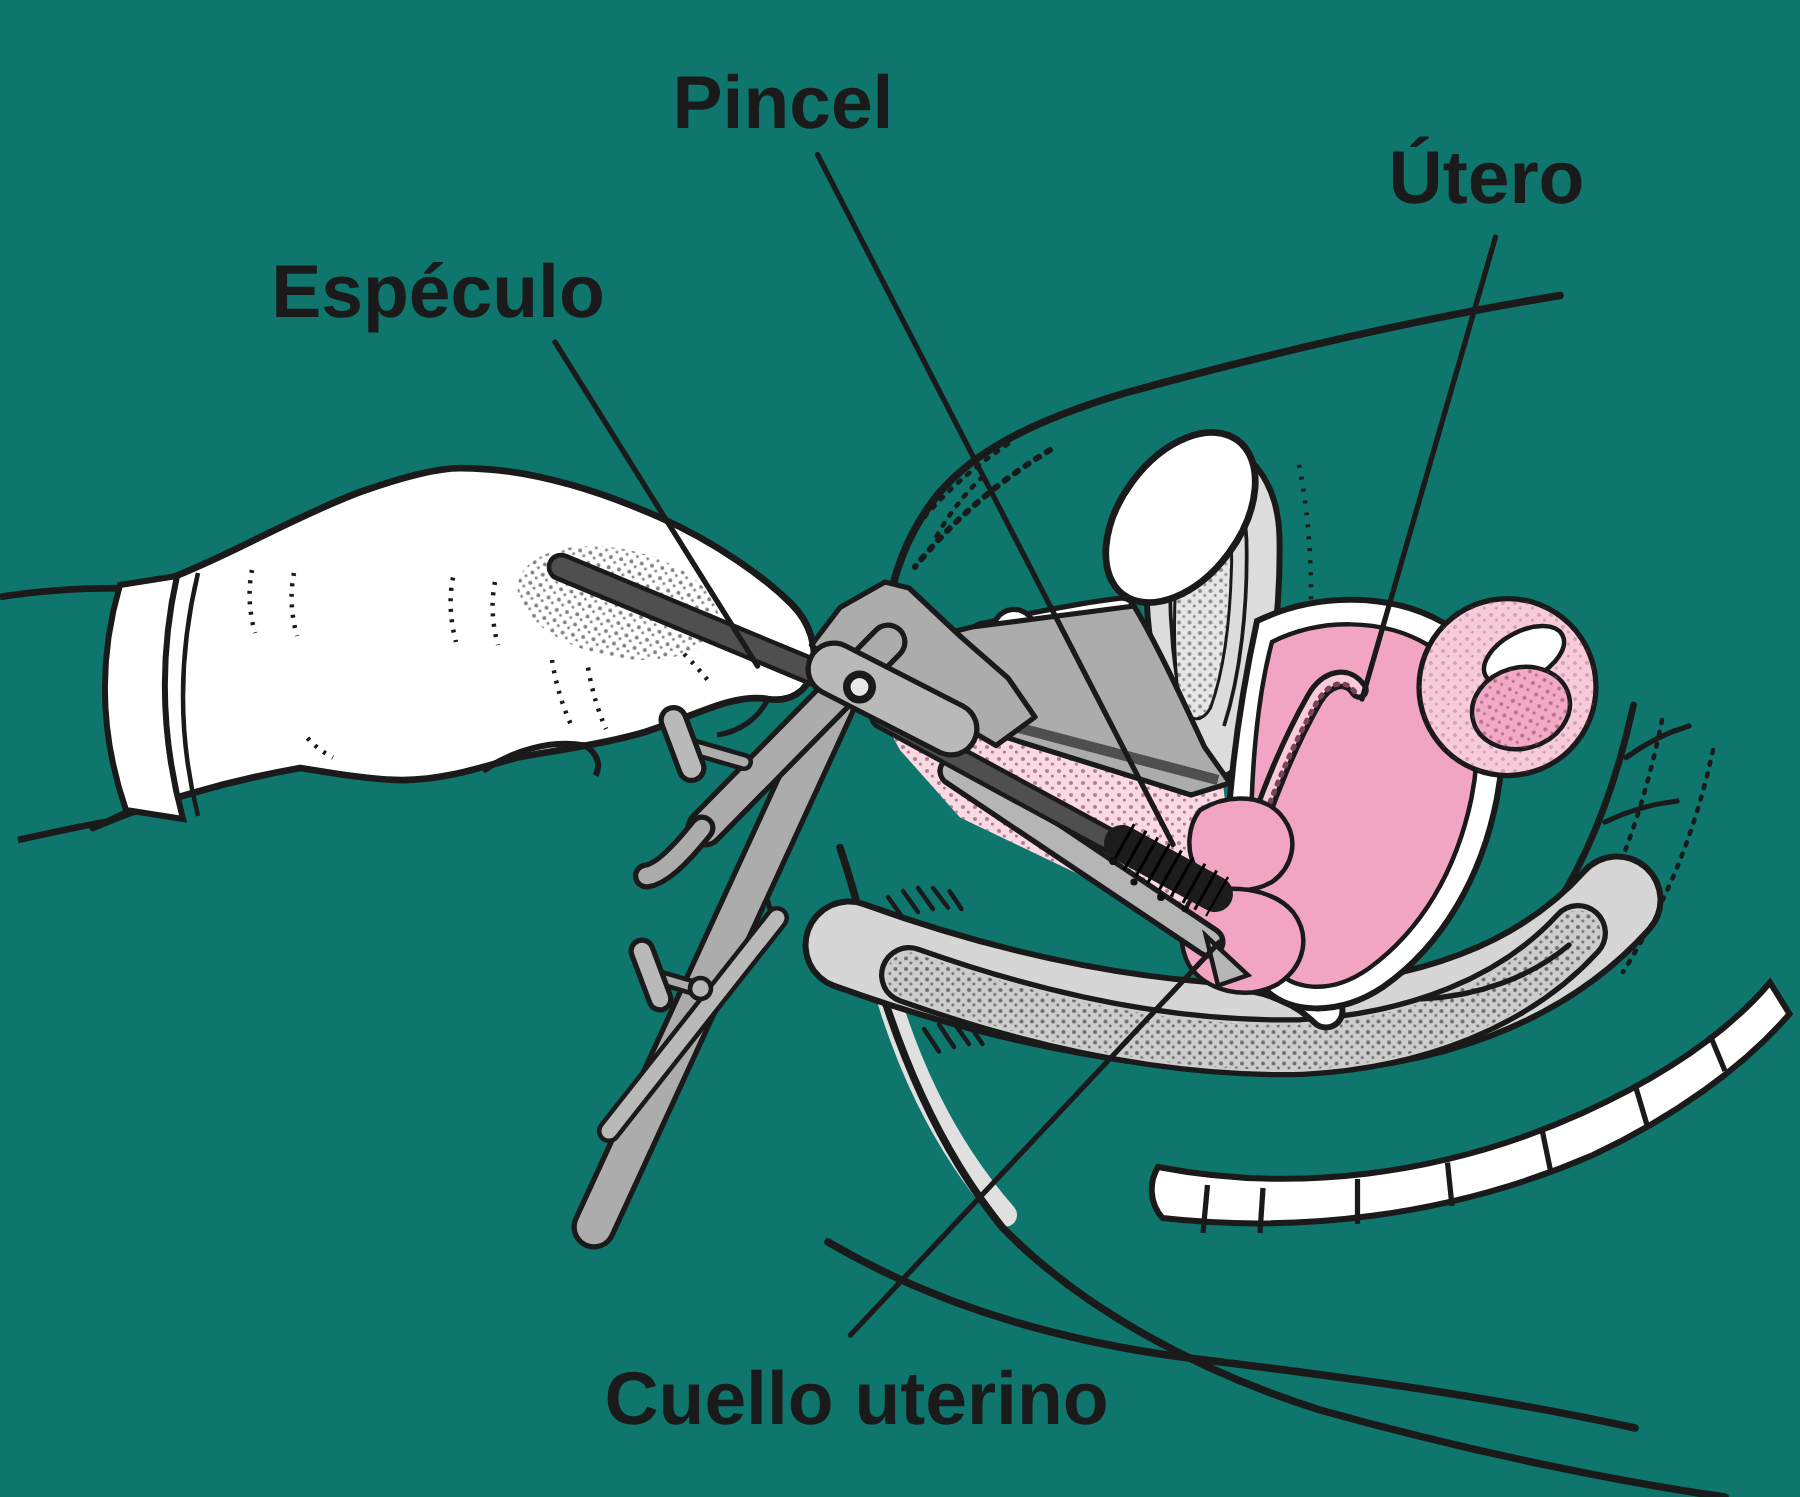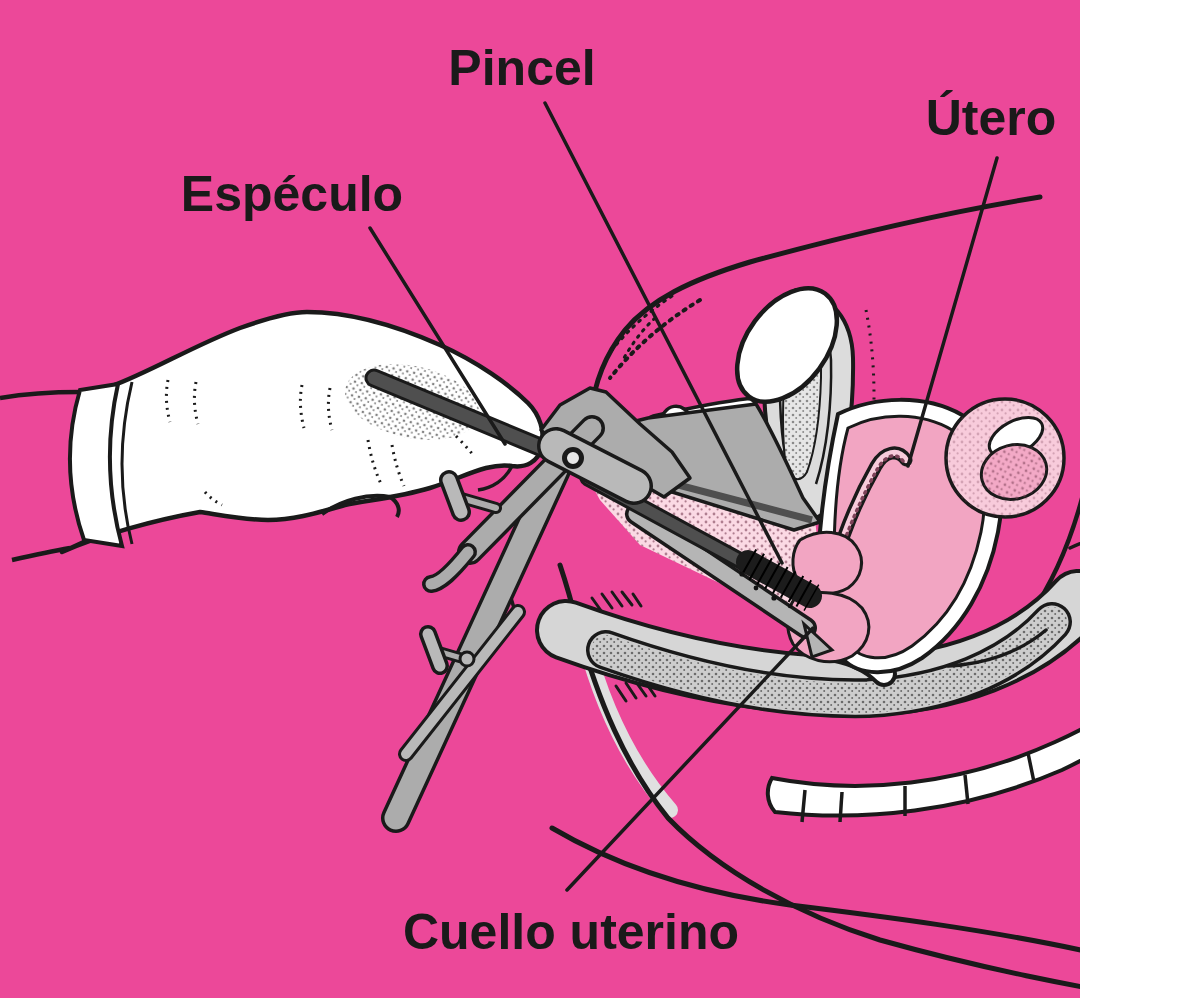--- a/index.html
+++ b/index.html
@@ -1,16 +1,16 @@
 <!DOCTYPE html>
 <html><head>
 <meta charset="utf-8">
 <style>
   html,body{margin:0;padding:0;background:#ffffff;}
-  .stage{position:relative;width:1080px;height:998px;background:#ec4899;overflow:hidden;}
+  .stage{position:relative;width:1200px;height:998px;background:#0f766e;overflow:hidden;}
   svg{display:block;}
   text.lbl{font-family:"Liberation Sans",sans-serif;font-size:50px;font-weight:600;fill:#1a1a1a;}
 </style>
 </head>
 <body>
 
 <div class="stage">
 <svg width="1200" height="998" viewBox="0 0 1200 998" xmlns="http://www.w3.org/2000/svg">
   <defs>
     <pattern id="dots" width="7" height="7" patternUnits="userSpaceOnUse">

